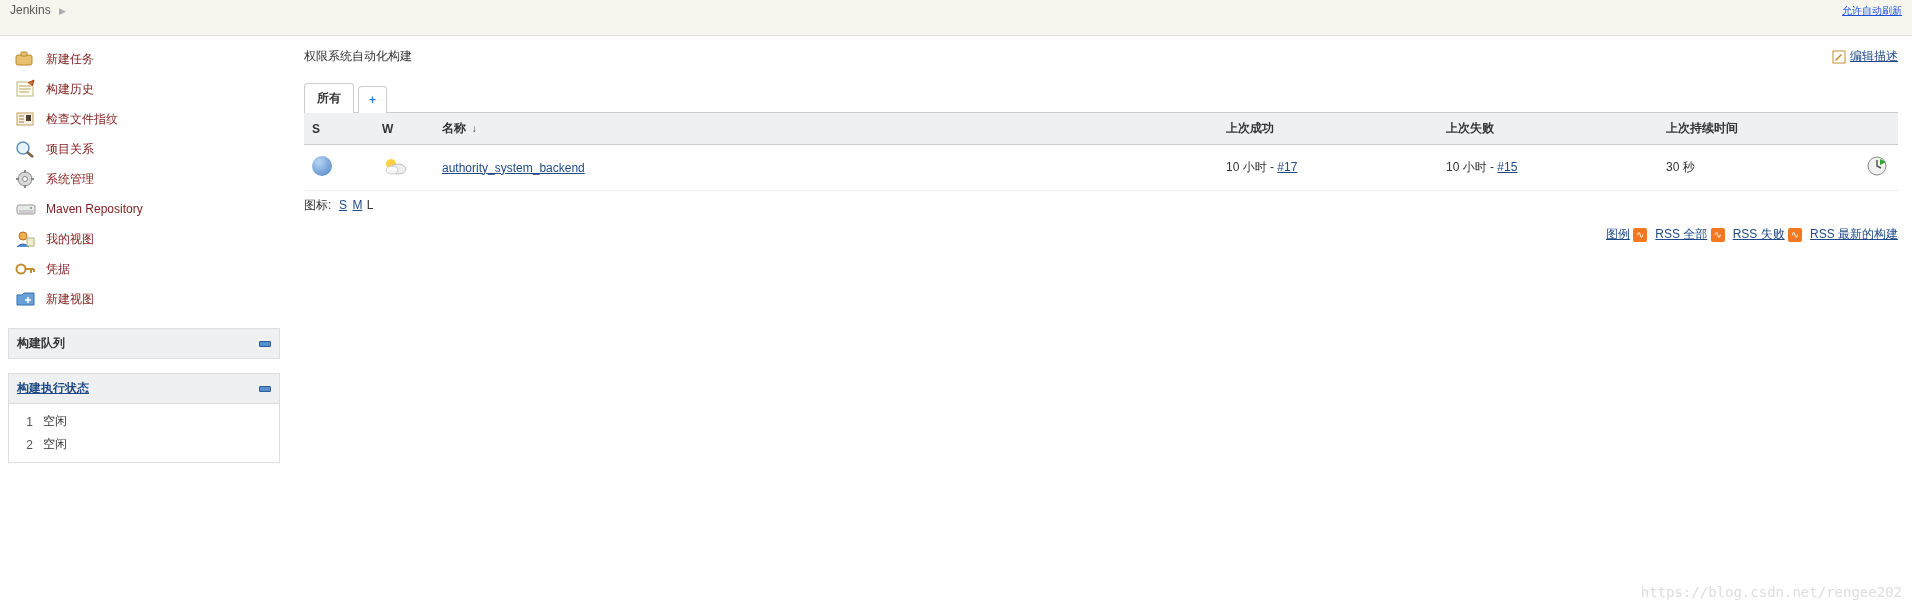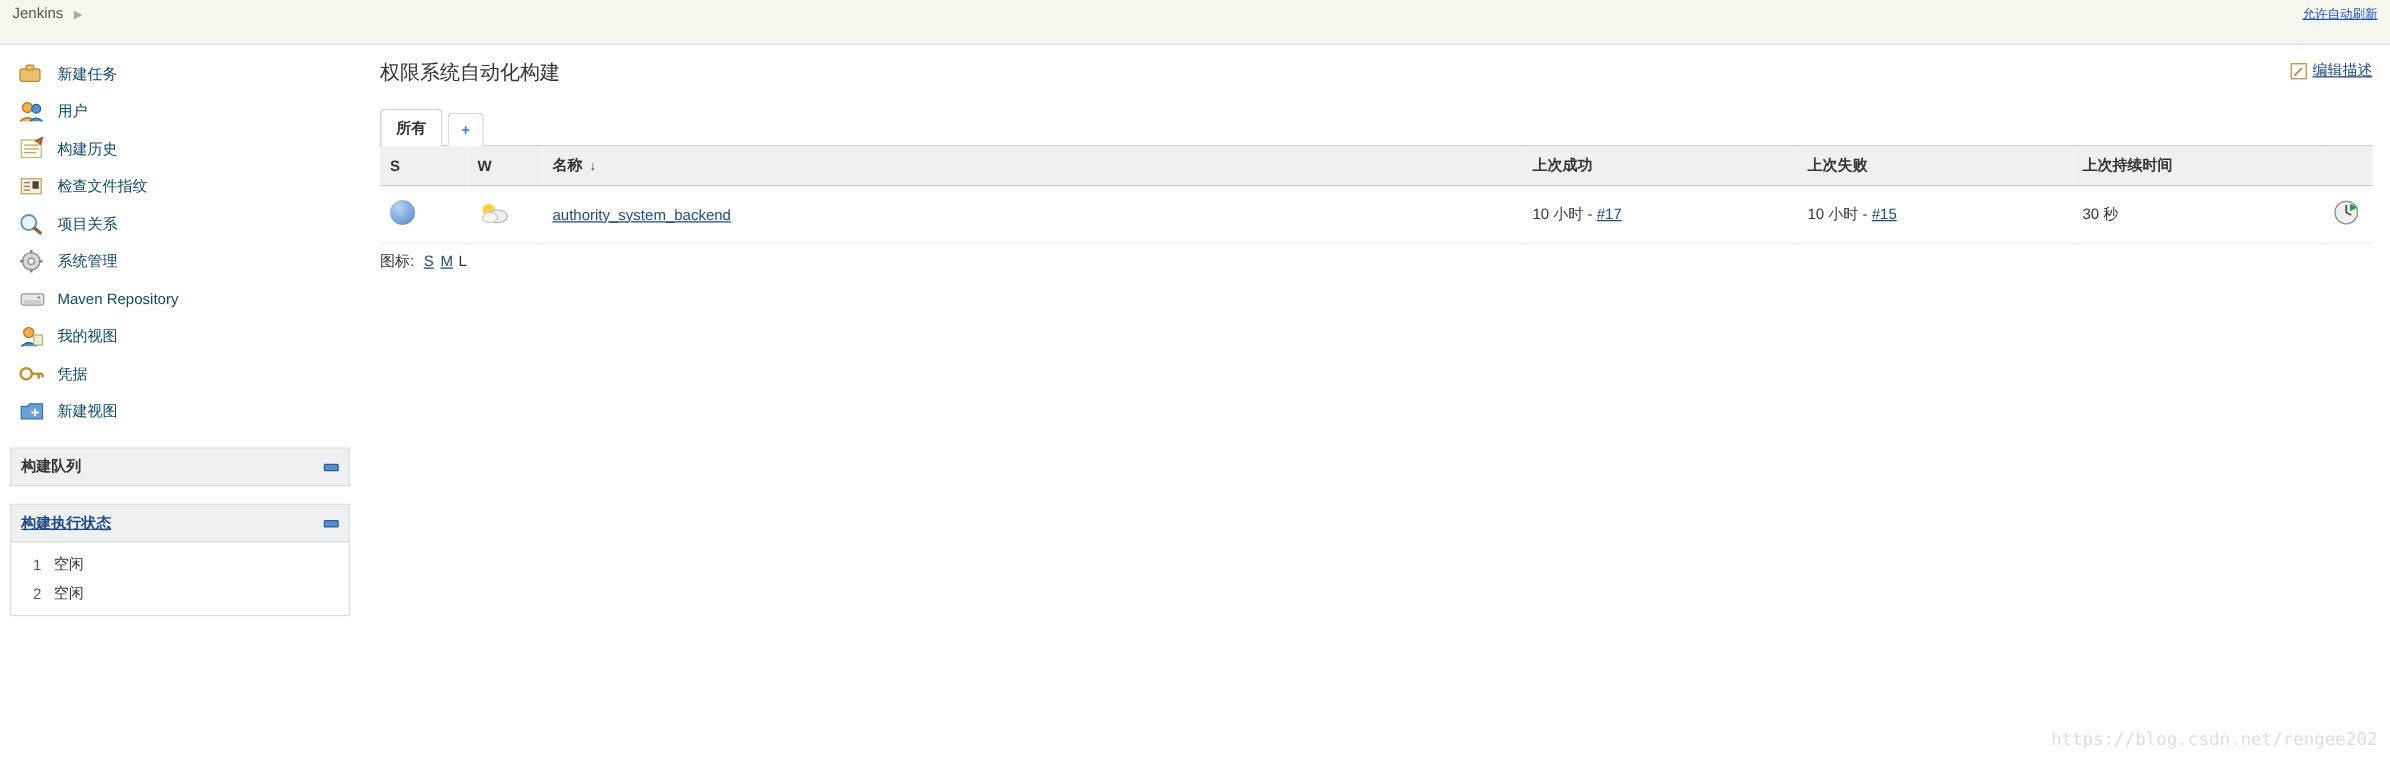--- a/index.html
+++ b/index.html
@@ -18,32 +18,32 @@
   .breadcrumb-bar .crumbs { color: #555; }
   .breadcrumb-bar .crumbs .sep { margin: 0 5px; color: #aaa; font-size: 9px; }
   .breadcrumb-bar .auto-refresh a { color: #1d4ed8; font-size: 10px; }
 
   .layout { display: flex; }
   .side { width: 280px; padding: 8px 0 10px 8px; }
   .main { flex: 1; padding: 12px 14px 12px 24px; }
 
   .task { display: flex; align-items: center; padding: 5px 6px; cursor: pointer; }
   .task .ticon { width: 24px; height: 20px; display: inline-flex; align-items: center; justify-content: center; margin-right: 8px; }
-  .task .tlabel { color: #0c4a6e; text-align: right; }
+  .task .tlabel { color: #7f1d1d; text-align: right; }
 
   .pane-header {
     display: flex; justify-content: space-between; align-items: center;
     background: #eef0f2; border: 1px solid #ddd; padding: 6px 8px; cursor: pointer;
   }
   .pane-header .title { font-weight: bold; color: #333; }
   .pane-body { border: 1px solid #ddd; border-top: none; padding: 6px 8px; color: #333; }
   .pane-body .exec-row { display: flex; align-items: center; padding: 3px 0; }
   .pane-body .exec-row .num { width: 16px; text-align: right; margin-right: 10px; color: #555; }
 
-  .page-title { color: #333; font-size: 16px; margin-bottom: 8px; }
+  .page-title { color: #333; font-size: 12px; margin-bottom: 8px; }
 
   .edit-desc { float: right; display: inline-flex; align-items: center; gap: 4px; }
   .edit-desc a { color: #204a87; text-decoration: underline; }
 
   .tabBar { display: flex; align-items: flex-end; margin-top: 18px; border-bottom: 1px solid #ccc; }
   .tab {
     border: 1px solid #ccc; border-bottom: none; border-radius: 4px 4px 0 0;
     background: #fff; padding: 6px 12px; margin-right: 4px; margin-bottom: -1px; cursor: pointer;
   }
   .tab.active { font-weight: bold; background: #fff; }
@@ -92,31 +92,20 @@
     <div class="task">
       <span class="ticon">
         <svg viewBox="0 0 24 20">
             <rect x="2" y="6" width="16" height="10" rx="2" fill="#e8c070" stroke="#b88a30"></rect>
             <rect x="7" y="3" width="6" height="4" rx="1" fill="#e8c070" stroke="#b88a30"></rect>
           </svg>
       </span>
       <span class="tlabel">新建任务</span>
     </div>
 
-    <div class="task">
-      <span class="ticon">
-        <svg viewBox="0 0 24 20">
-            <circle cx="8" cy="7" r="4" fill="#f0b050" stroke="#b87020"></circle>
-            <circle cx="15" cy="8" r="3.5" fill="#5090d0" stroke="#2060a0"></circle>
-            <path d="M2 18 Q8 12 14 18" fill="#f0b050" stroke="#b87020"></path>
-            <path d="M10 18 Q15 13 20 18" fill="#5090d0" stroke="#2060a0"></path>
-          </svg>
-      </span>
-      <span class="tlabel">用户</span>
-    </div>
 
     <div class="task">
       <span class="ticon">
         <svg viewBox="0 0 24 20">
             <rect x="3" y="3" width="16" height="14" fill="#fdfdf0" stroke="#b8b880"></rect>
             <line x1="5" y1="7" x2="17" y2="7" stroke="#c0a060"></line>
             <line x1="5" y1="10" x2="17" y2="10" stroke="#c0a060"></line>
             <line x1="5" y1="13" x2="15" y2="13" stroke="#c0a060"></line>
             <path d="M14 4 L20 1 L18 7" fill="#d07030" stroke="#a04010"></path>
           </svg>
@@ -301,16 +290,22 @@
       </tbody>
     </table>
 
     <div class="icon-size-row">
       <span>图标:</span>&nbsp;
       <a href="#">S</a>
       <a href="#">M</a>
       <span>L</span>
     </div>
 
+    <div class="footer-links">
+      <a href="#">图例</a>
+      <span class="rss-icon">∿</span><a href="#">RSS 全部</a>
+      <span class="rss-icon">∿</span><a href="#">RSS 失败</a>
+      <span class="rss-icon">∿</span><a href="#">RSS 最新的构建</a>
+    </div>
   </div>
 </div>
 
 <div class="watermark">https://blog.csdn.net/rengee202</div>
 
 </body></html>

